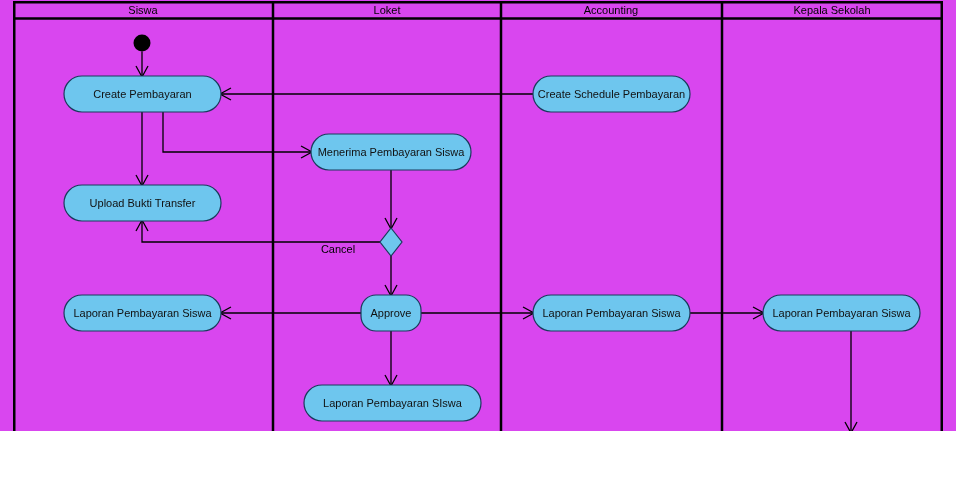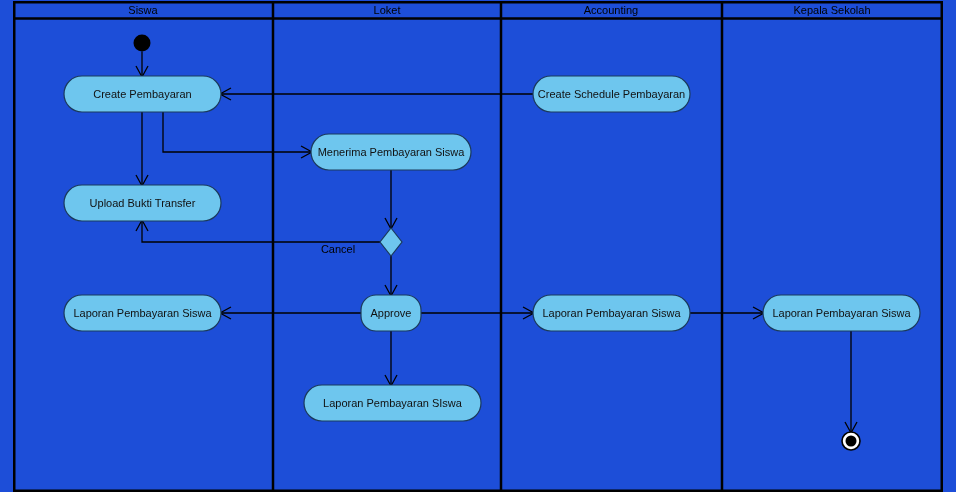--- a/index.html
+++ b/index.html
@@ -7,22 +7,22 @@
     margin: 0;
     padding: 0;
     background: #ffffff;
   }
   body {
     font-family: "Liberation Sans", sans-serif;
   }
   #diagram-root {
     position: relative;
     width: 956px;
-    height: 492px;
-    background: #1d4ed8;
+    height: 431px;
+    background: #d946ef;
     overflow: hidden;
   }
   #diagram-svg {
     position: absolute;
     left: 0;
     top: 0;
     width: 956px;
     height: 496px;
   }
   .lane-title {

